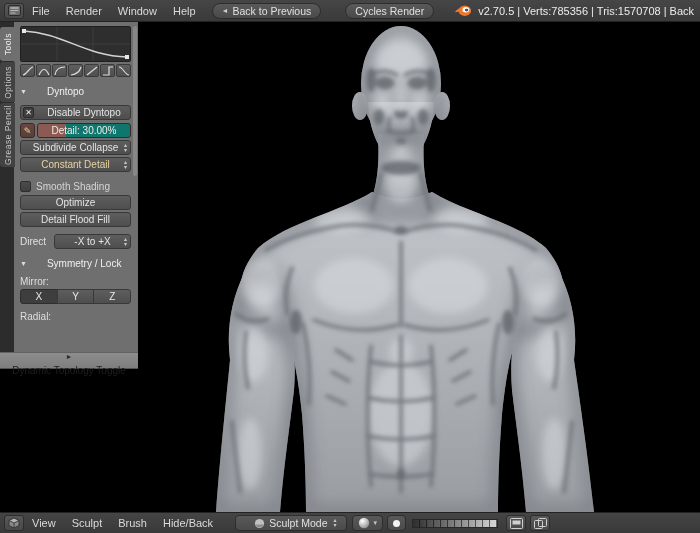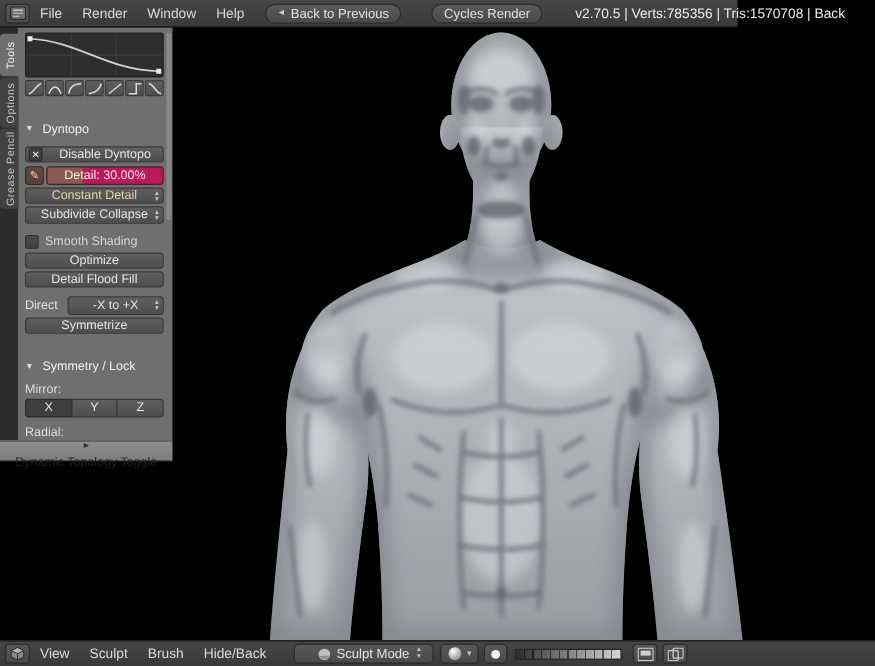--- a/index.html
+++ b/index.html
@@ -1,20 +1,20 @@
 <!DOCTYPE html>
 <html><head>
 <meta charset="utf-8">
 <style>
   * { margin:0; padding:0; box-sizing:border-box; }
   html,body { width:700px; height:533px; overflow:hidden; background:#000; }
   .app { position:relative; width:700px; height:533px; font-family:"Liberation Sans","DejaVu Sans",sans-serif; }
 
   
-  .topbar { position:absolute; top:0; left:0; width:590px; height:22px; background:linear-gradient(#464646,#3a3a3a); border-bottom:1px solid #222; display:flex; align-items:center; z-index:6; }
+  .topbar { position:absolute; top:0; left:0; width:700px; height:22px; background:linear-gradient(#464646,#3a3a3a); border-bottom:1px solid #222; display:flex; align-items:center; z-index:6; }
   .bottombar { position:absolute; bottom:0; left:0; width:700px; height:21px; background:linear-gradient(#454545,#393939); border-top:1px solid #222; display:flex; align-items:center; z-index:6; }
   .menu-item { font-size:11px; color:#dadada; padding:0 8px; height:100%; display:flex; align-items:center; cursor:default; white-space:nowrap; }
   .icon-btn { height:16px; min-width:20px; margin-left:4px; background:linear-gradient(#585858,#494949); border:1px solid #2d2d2d; border-radius:3px; display:flex; align-items:center; justify-content:center; }
   .pill { display:flex; align-items:center; gap:4px; height:16px; padding:0 9px; background:linear-gradient(#595959,#4a4a4a); border:1px solid #2d2d2d; border-radius:8px; color:#e0e0e0; font-size:10.5px; position:relative; white-space:nowrap; }
   .stats { font-size:11px; color:#ececec; margin-left:6px; white-space:nowrap; }
   .updown2 { display:flex; flex-direction:column; line-height:5px; font-size:6px; color:#c6c6c6; margin-left:2px; }
   .dd { font-size:7px; color:#c6c6c6; }
   .strip { width:86px; height:9px; margin-left:6px; border:1px solid #282828; background:linear-gradient(90deg,#2e2e2e,#d8d8d8); position:relative; }
   .strip::after { content:""; position:absolute; inset:0; background:repeating-linear-gradient(90deg, transparent 0 6px, rgba(0,0,0,.55) 6px 7px); }
   .dot { width:7px; height:7px; border-radius:50%; background:#f2f2f2; }
@@ -29,32 +29,32 @@
   .vtab.active { background:#6f6f6f; }
   .vtab.active span { color:#f2f2f2; }
 
   .shelf { position:absolute; left:14px; top:22px; width:124px; height:330px; background:#6f6f6f; padding:4px 7px 0 6px; display:flex; flex-direction:column; z-index:3; }
   .scrollbar { position:absolute; right:1px; top:4px; width:4px; height:150px; border-radius:2px; background:#9a9a9a; opacity:.55; }
 
   .curve-widget { height:36px; background:#2e2e2e; border:1px solid #202020; border-radius:2px; }
   .preset-row { display:flex; gap:1px; margin-top:2px; }
   .preset-btn { flex:1; height:13px; background:linear-gradient(#5f5f5f,#4f4f4f); border:1px solid #3a3a3a; border-radius:2px; display:flex; align-items:center; justify-content:center; }
 
-  .panel-header { display:flex; align-items:center; gap:7px; margin-top:21px; font-size:10px; color:#f0f0f0; }
+  .panel-header { display:flex; align-items:center; gap:20px; margin-top:9px; font-size:10px; color:#f0f0f0; }
   .tri { font-size:7px; color:#dcdcdc; }
 
   .btn { height:15px; background:linear-gradient(#5e5e5e,#4e4e4e); border:1px solid #383838; border-radius:3px; color:#e4e4e4; font-size:10px; display:flex; align-items:center; justify-content:center; margin-top:2px; position:relative; white-space:nowrap; }
   .mt8 { margin-top:8px; } .mt3 { margin-top:3px; }
   .xbox { width:11px; height:11px; margin-left:2px; background:#3e3e3e; border:1px solid #2c2c2c; border-radius:2px; color:#efefef; font-size:8px; line-height:9px; text-align:center; flex:0 0 auto; }
   .btn .grow { flex:1; text-align:center; }
   .sel-arrows { position:absolute; right:3px; top:2px; display:flex; flex-direction:column; line-height:5px; font-size:6px; color:#c9c9c9; }
 
   .slider-row { display:flex; gap:2px; margin-top:3px; }
   .slider-icon { width:15px; height:15px; background:linear-gradient(#6b4540,#574038); border:1px solid #392a27; border-radius:3px; color:#ead9a4; font-size:9px; display:flex; align-items:center; justify-content:center; flex:0 0 auto; }
-  .slider { flex:1; height:15px; border:1px solid #392a27; border-radius:3px; background:#be185d; position:relative; overflow:hidden; display:flex; align-items:center; justify-content:center; }
+  .slider { flex:1; height:15px; border:1px solid #392a27; border-radius:3px; background:#0f766e; position:relative; overflow:hidden; display:flex; align-items:center; justify-content:center; }
   .slider-fill { position:absolute; left:0; top:0; bottom:0; width:30%; background:#8b5a52; }
   .slider-label { position:relative; z-index:1; color:#f3ebe6; font-size:10px; }
 
   .amber { color:#e7d3a0; }
 
   .check-row { display:flex; align-items:flex-start; gap:5px; margin-top:9px; font-size:10px; color:#d4d4d4; }
   .checkbox { width:11px; height:11px; background:linear-gradient(#4b4b4b,#3f3f3f); border:1px solid #2e2e2e; border-radius:2px; }
 
   .field-row { display:flex; align-items:center; gap:2px; margin-top:7px; }
   .row-label { font-size:10px; color:#e0e0e0; width:32px; flex:0 0 auto; }
@@ -313,29 +313,29 @@
       <div class="slider-icon">
           <span>✎</span>
         </div>
       <div class="slider">
         <div class="slider-fill"></div>
         <span class="slider-label">Detail: 30.00%</span>
       </div>
     </div>
 
     <div class="btn">
-      <span class="amber">Constant Detail</span>
+      <span>Subdivide Collapse</span>
       <span class="sel-arrows">
           <span>▴</span>
           <span>▾</span>
         </span>
     </div>
 
     <div class="btn">
-      <span>Subdivide Collapse</span>
+      <span class="amber">Constant Detail</span>
       <span class="sel-arrows">
           <span>▴</span>
           <span>▾</span>
         </span>
     </div>
 
     <div class="check-row">
       <span class="checkbox"></span>
       <span>Smooth Shading</span>
     </div>
@@ -351,23 +351,20 @@
       <span class="row-label">Direct</span>
       <div class="btn">
         <span>-X to +X</span>
         <span class="sel-arrows">
             <span>▴</span>
             <span>▾</span>
           </span>
       </div>
     </div>
 
-    <div class="btn">
-        <span>Symmetrize</span>
-      </div>
 
     <div class="panel-header">
       <span class="tri">▼</span>
       <span>Symmetry / Lock</span>
     </div>
 
     <div class="sub-label">Mirror:</div>
 
     <div class="xyz-row">
       <div class="axis first pressed">

